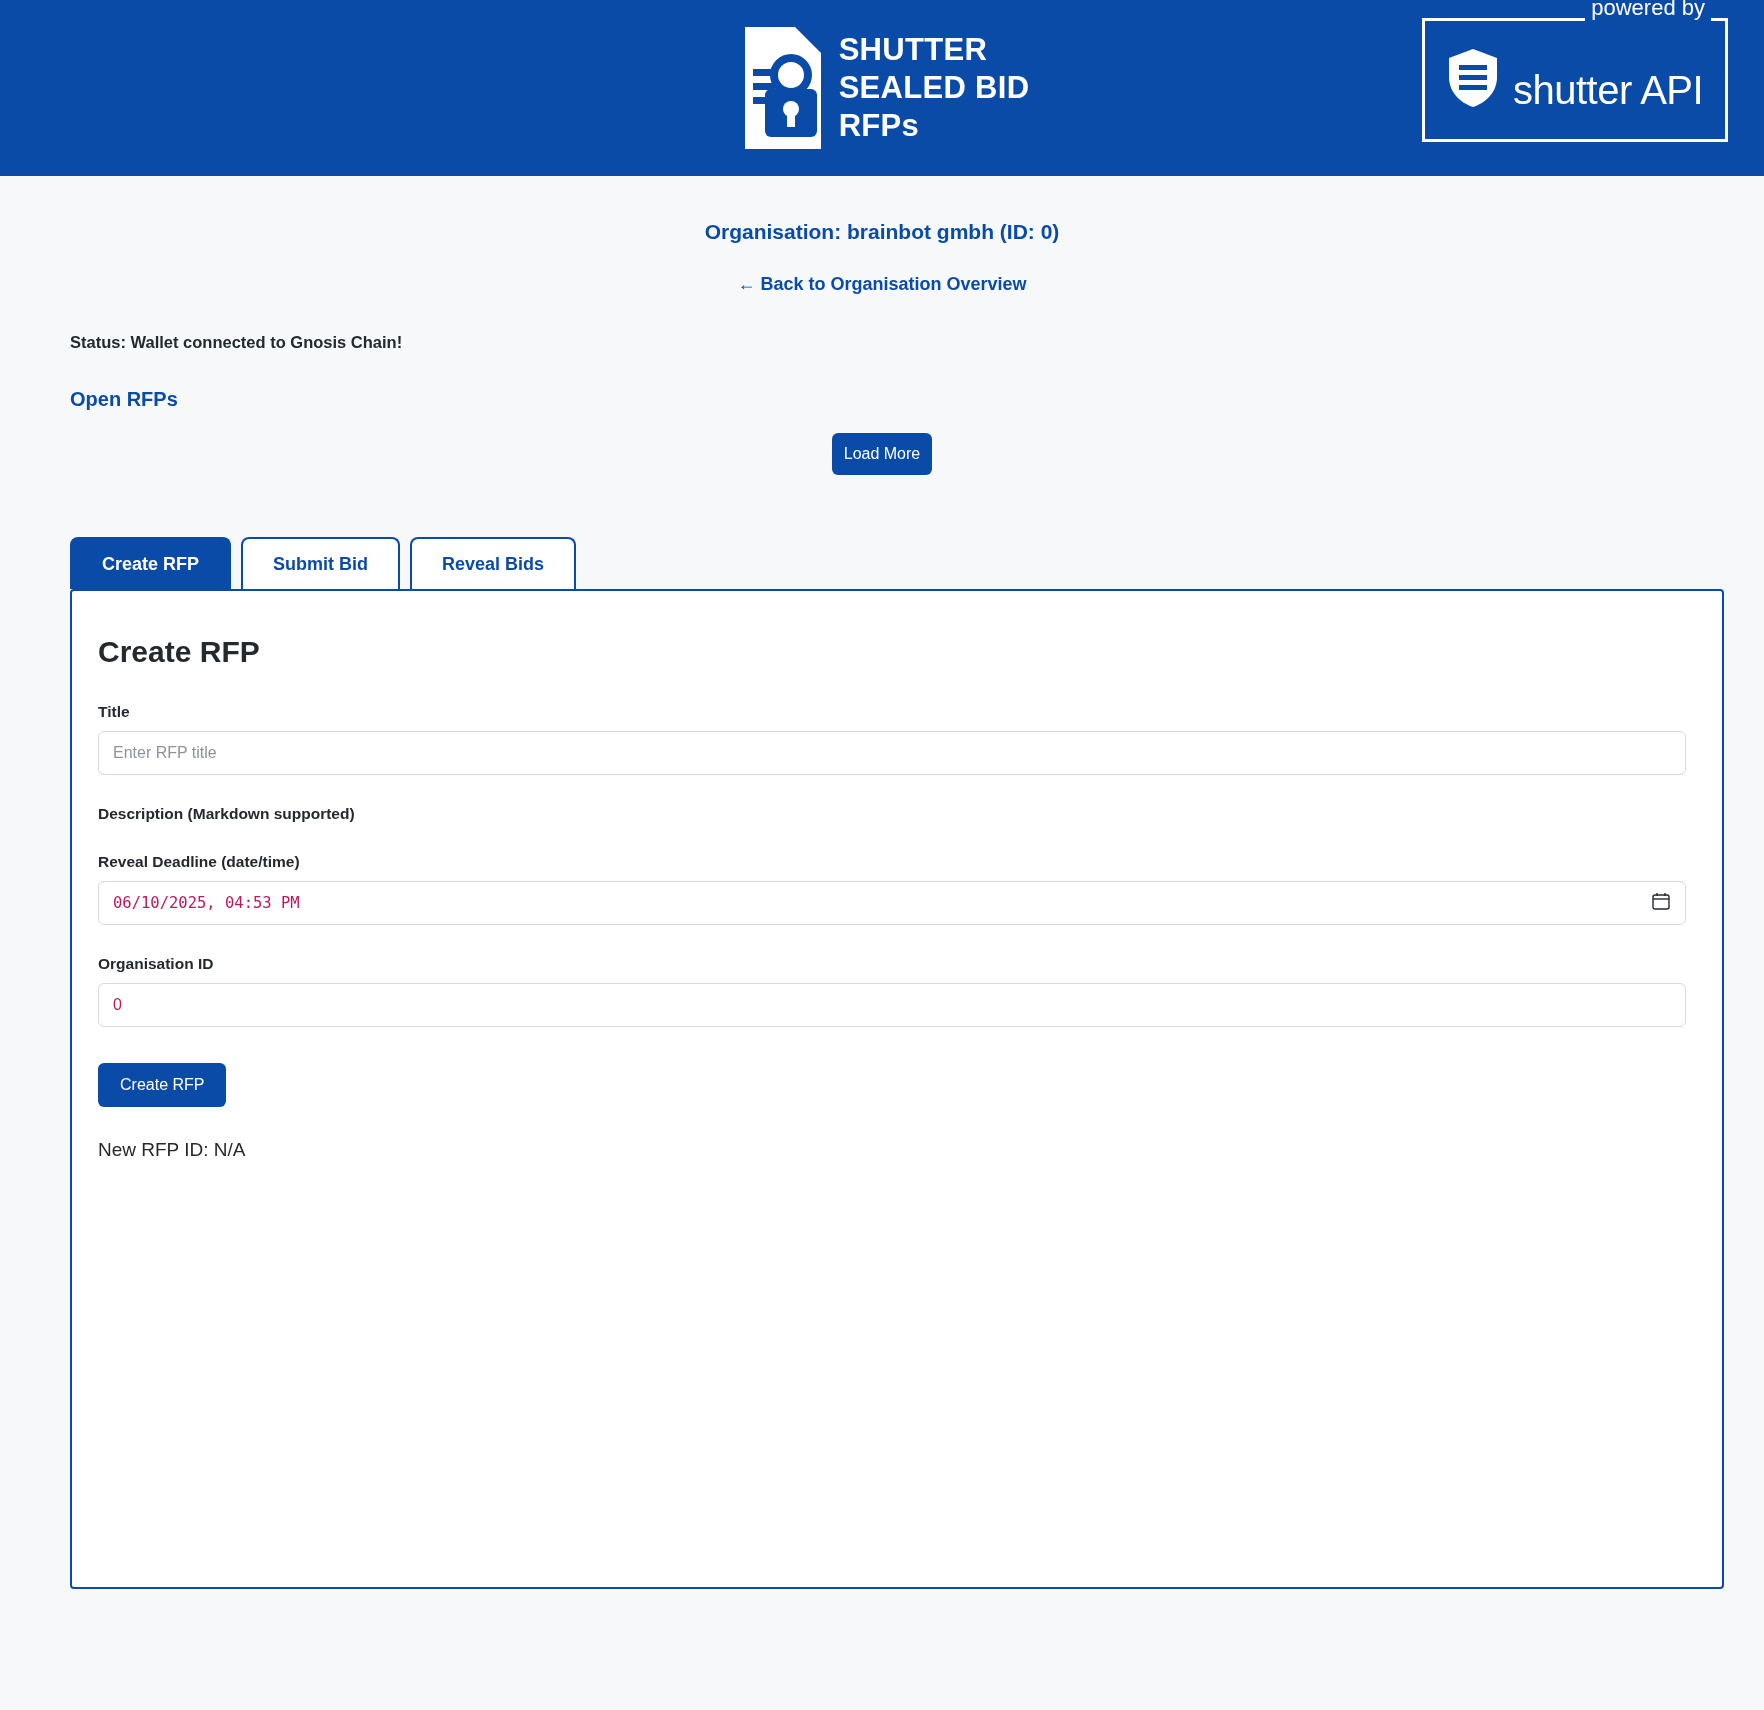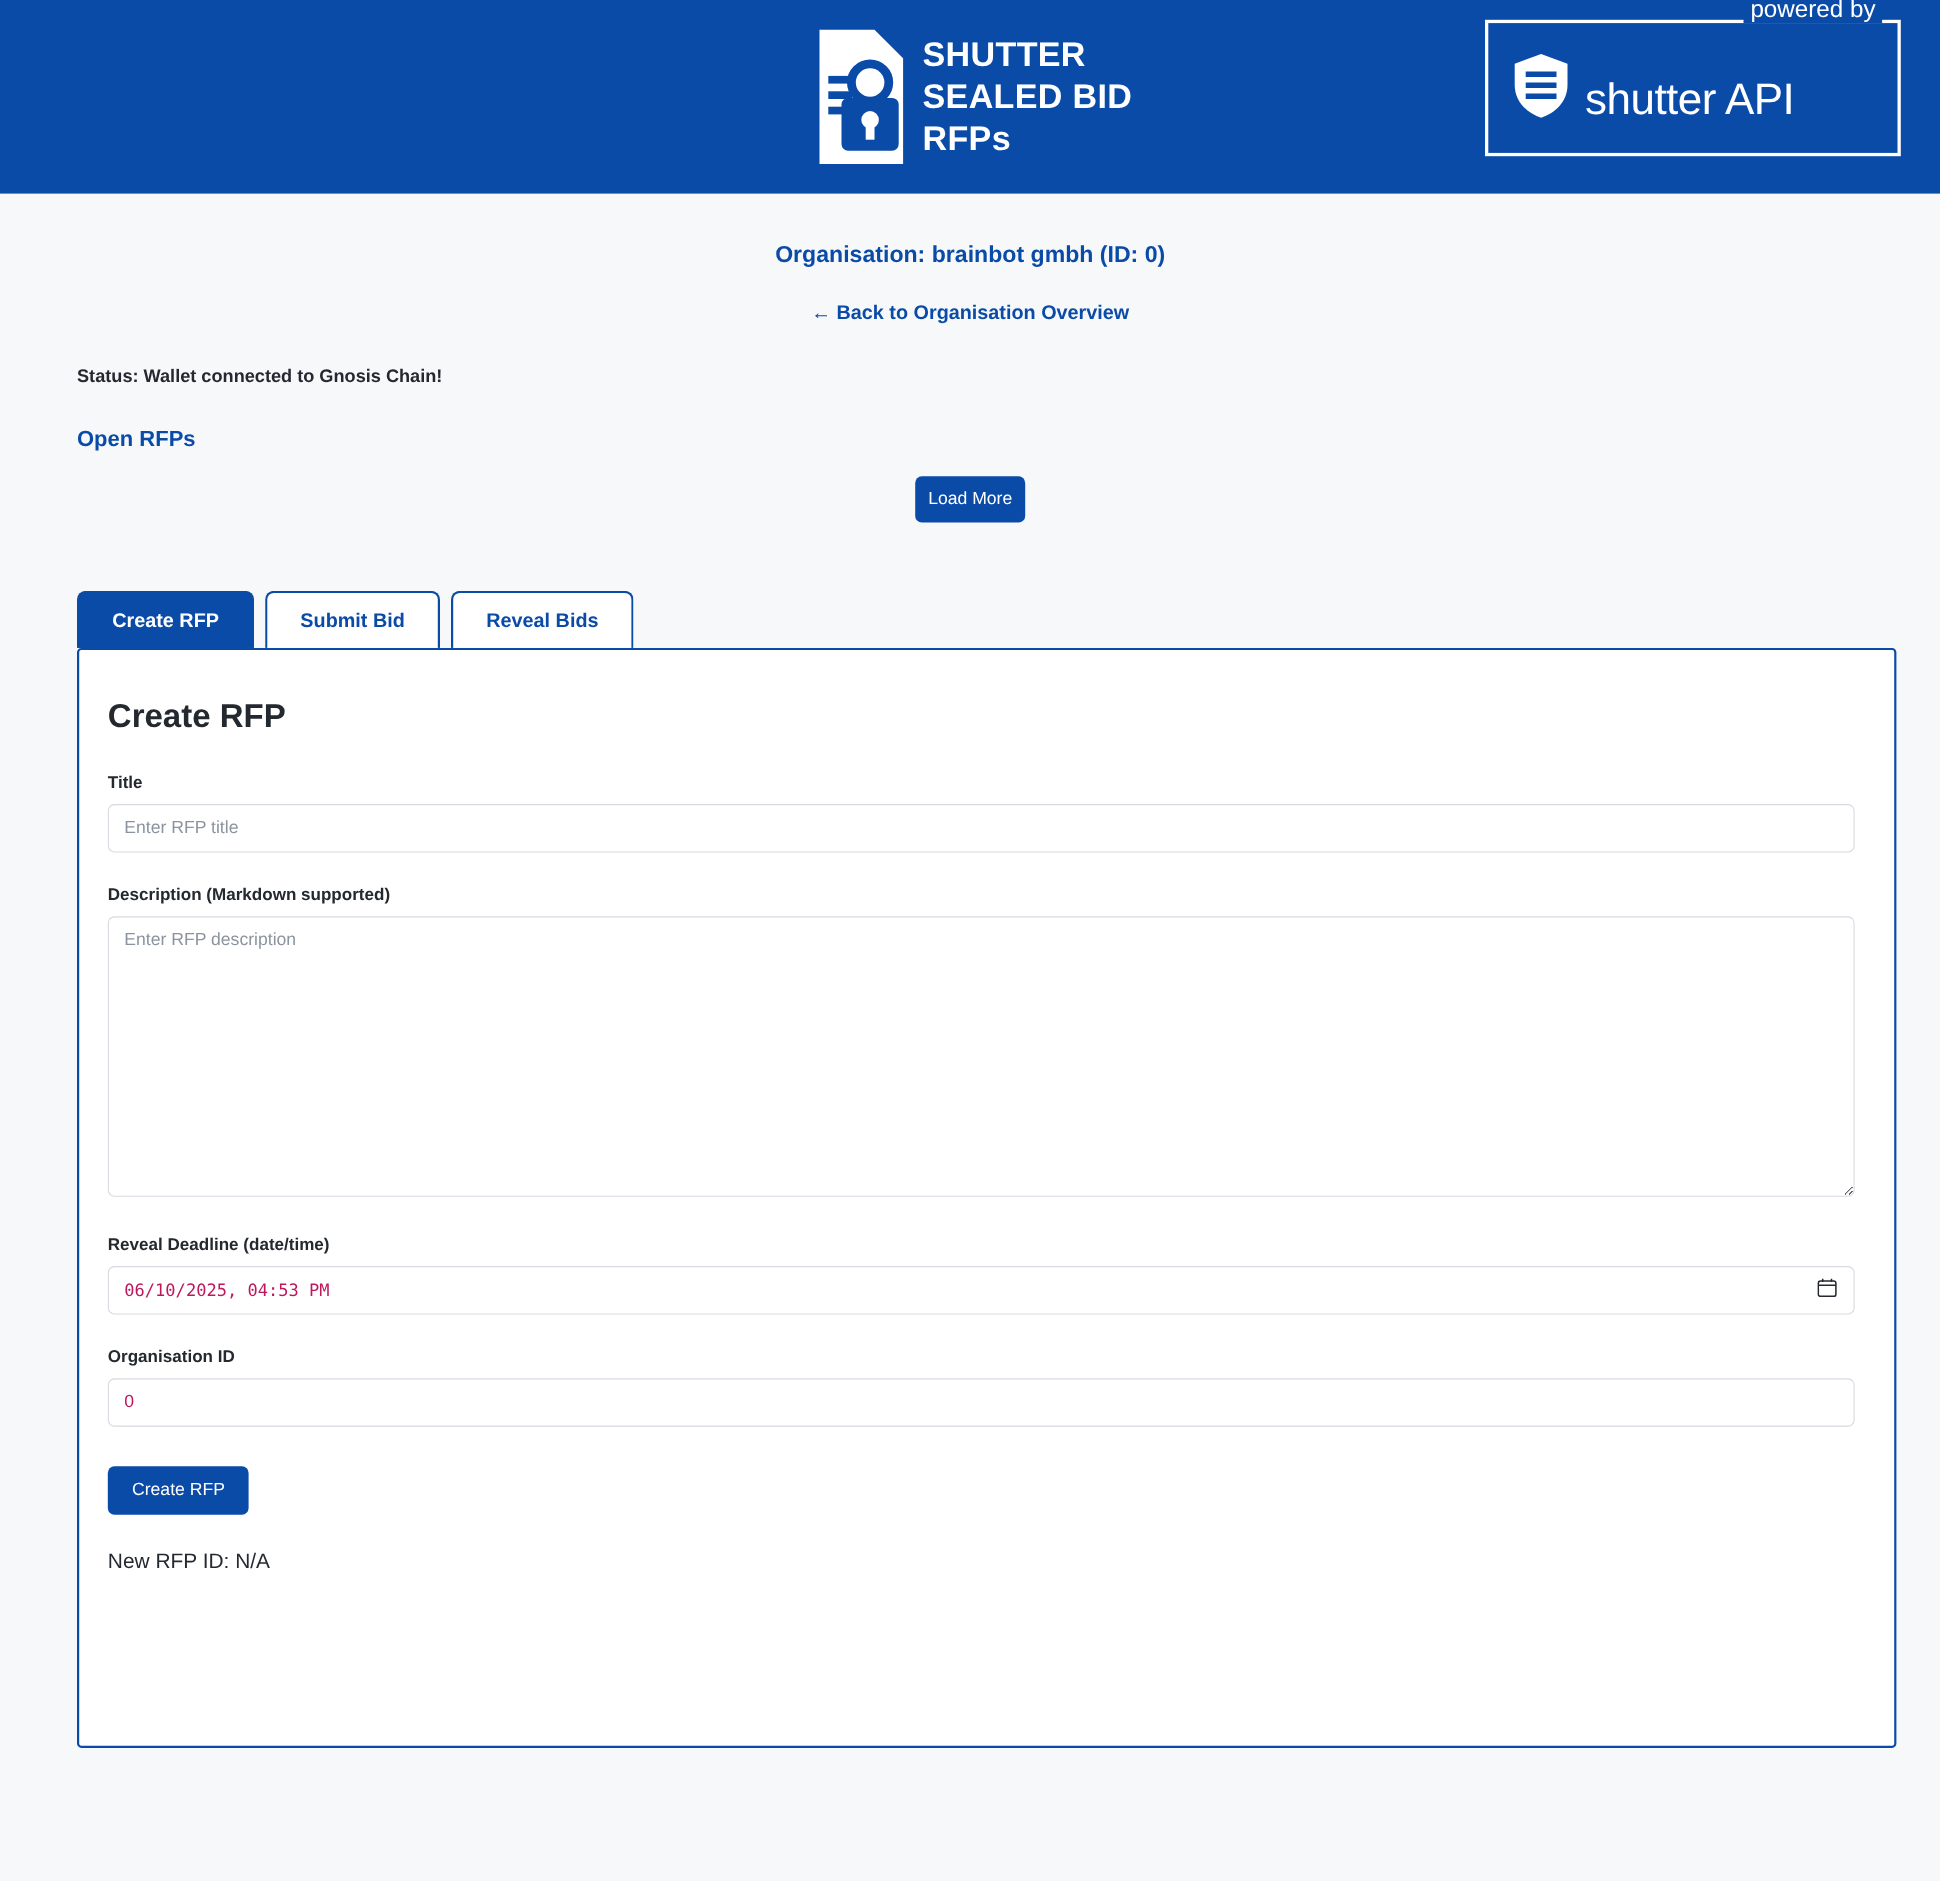--- a/index.html
+++ b/index.html
@@ -34,21 +34,21 @@
     color: #ffffff;
     font-size: 31px;
     font-weight: bold;
     line-height: 1.23;
     letter-spacing: 0.3px;
   }
   .powered-box {
     position: absolute;
     right: 36px;
     top: 18px;
-    width: 378px;
+    width: 306px;
     height: 124px;
     border: 3px solid #ffffff;
     display: flex;
     flex-direction: column;
     justify-content: center;
   }
   .powered-label {
     position: absolute;
     top: -26px;
     right: 14px;
@@ -284,21 +284,20 @@
   <div class="panel">
     <h2 class="panel-title">Create RFP</h2>
 
     <div class="field-group">
       <div class="field-label">Title</div>
       <input class="text-input" type="text" placeholder="Enter RFP title" style="">
     </div>
 
     <div class="field-group">
       <div class="field-label">Description (Markdown supported)</div>
-      <textarea class="textarea" placeholder="Enter RFP description" style=""></textarea>
     </div>
 
 
     <div class="field-group">
       <div class="field-label">Reveal Deadline (date/time)</div>
       <div class="date-row">
         <input class="text-input mono" type="text" value="06/10/2025, 04:53 PM" style="">
         <span class="cal-icon">
           <svg width="18" height="18" viewBox="0 0 18 18">
             <rect x="1" y="3" width="16" height="14" rx="2" fill="none" stroke="#24292f" stroke-width="1.4"></rect>

